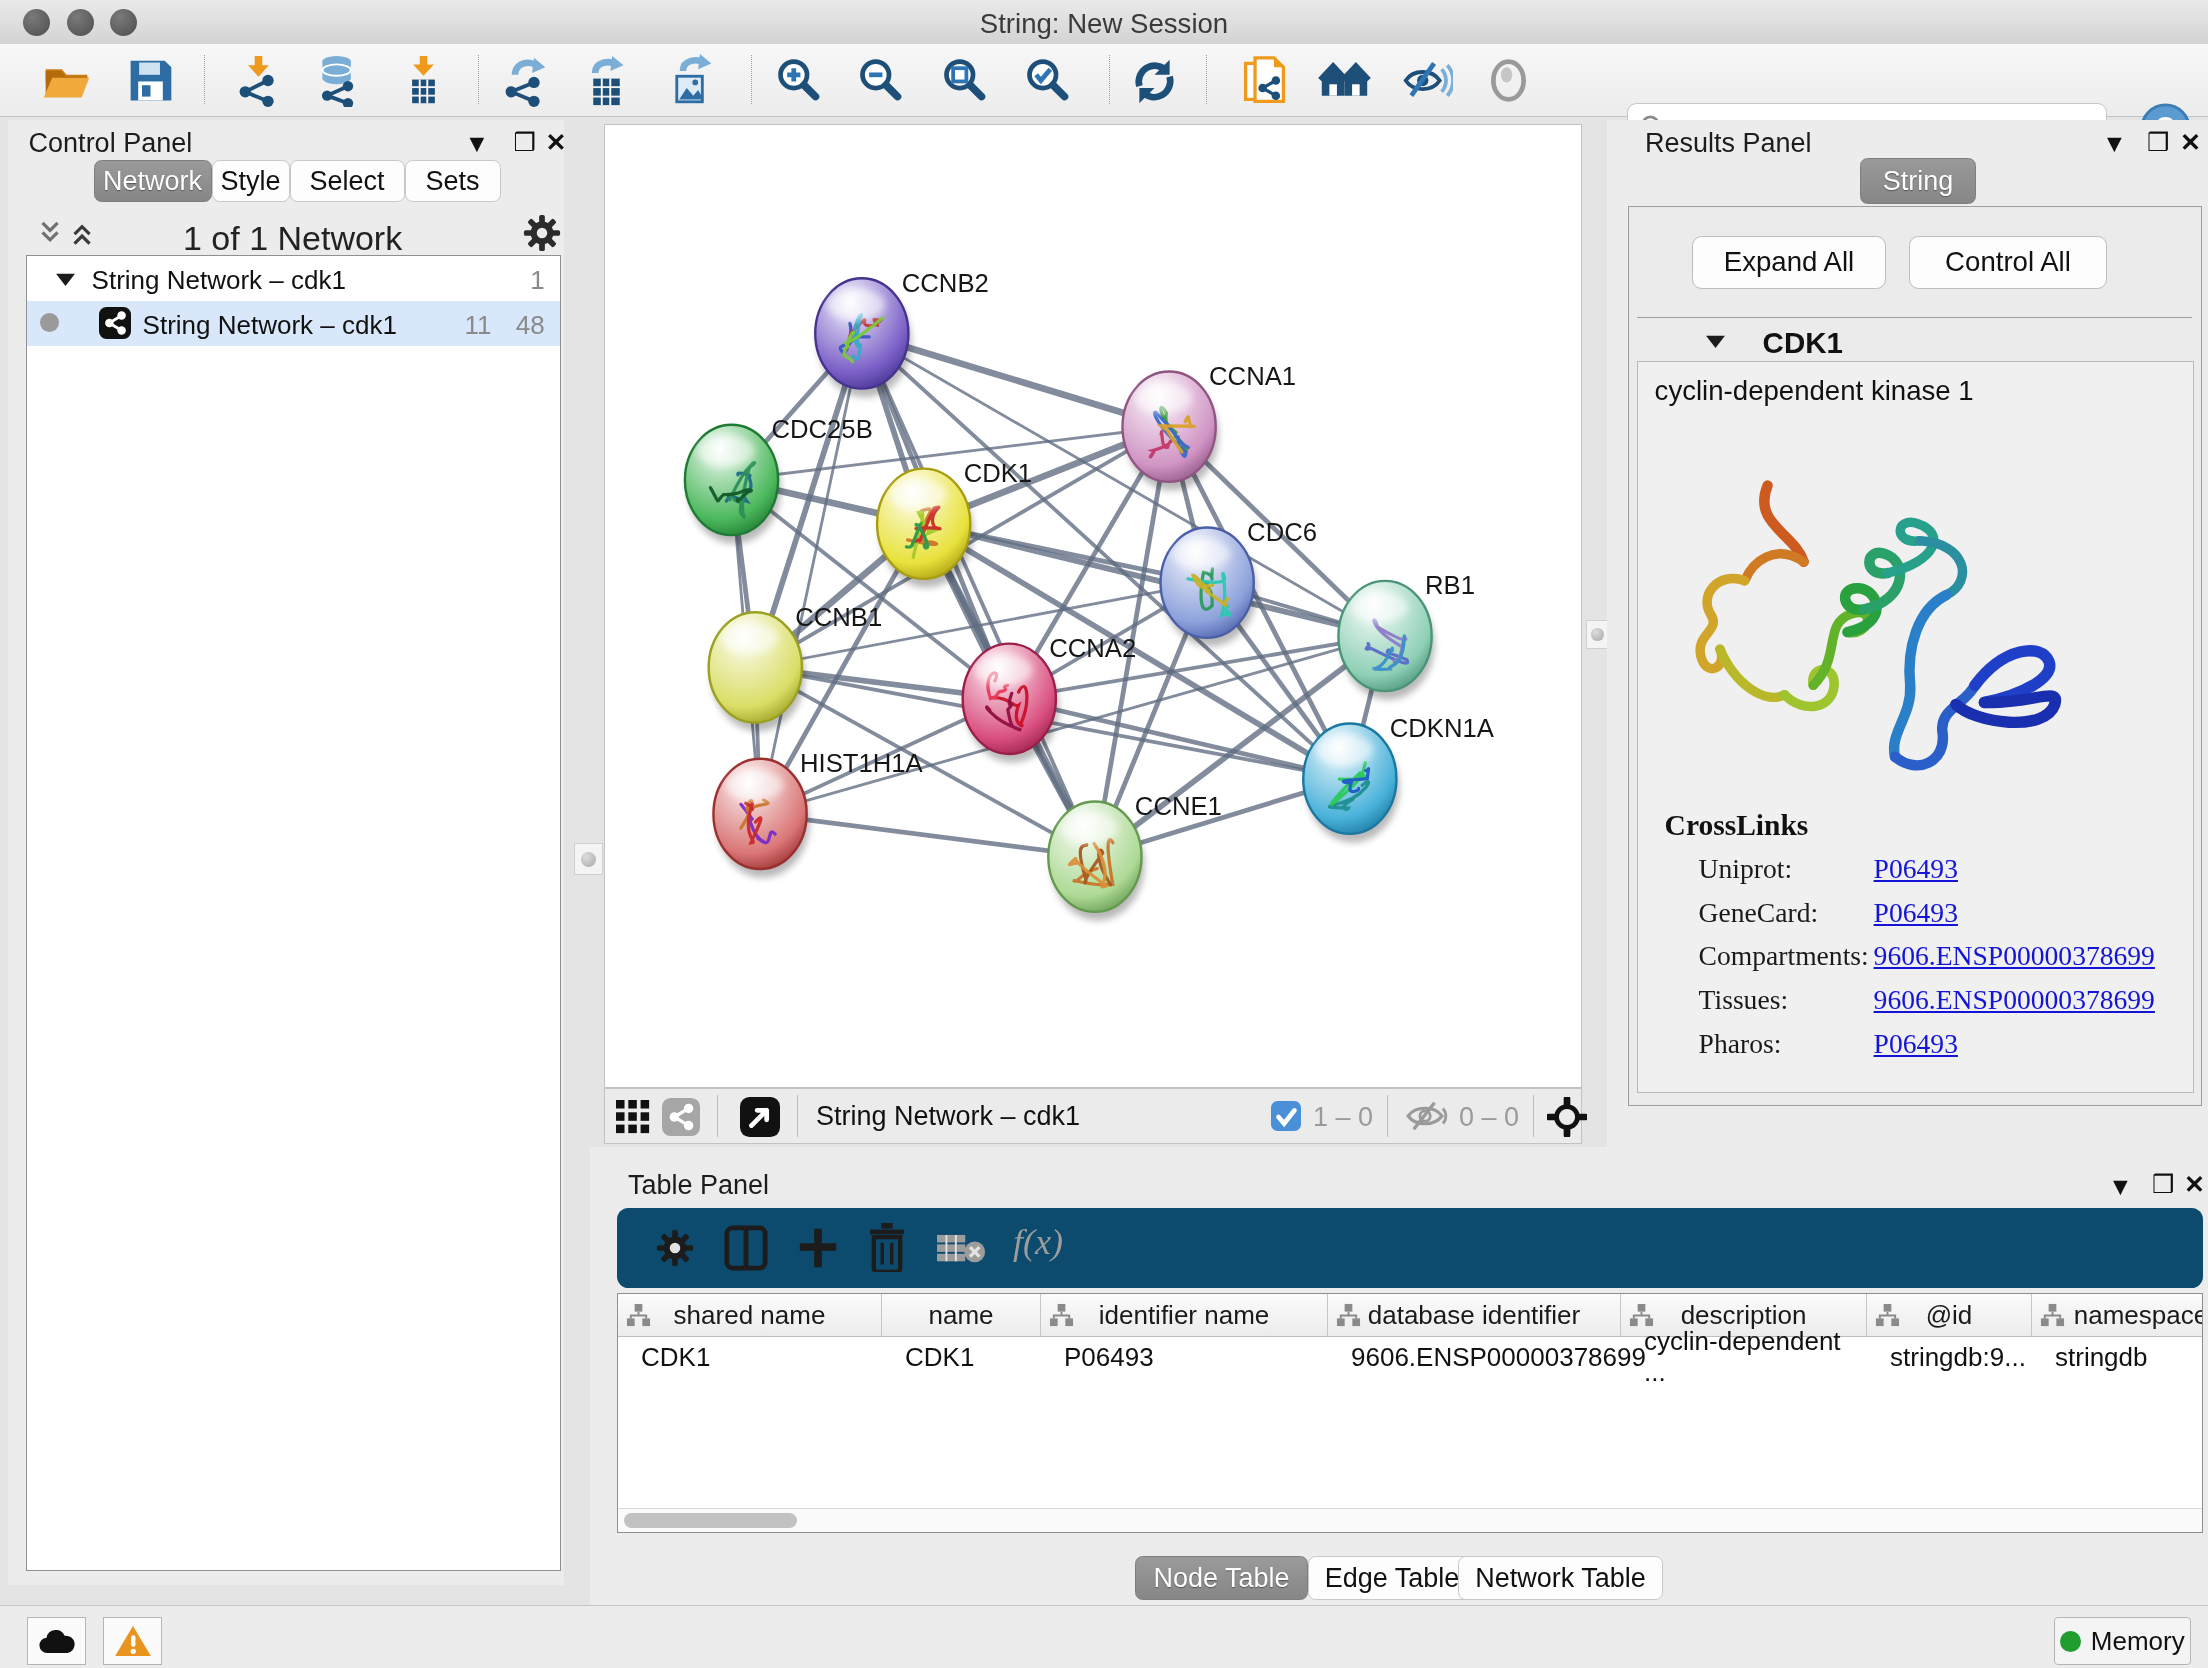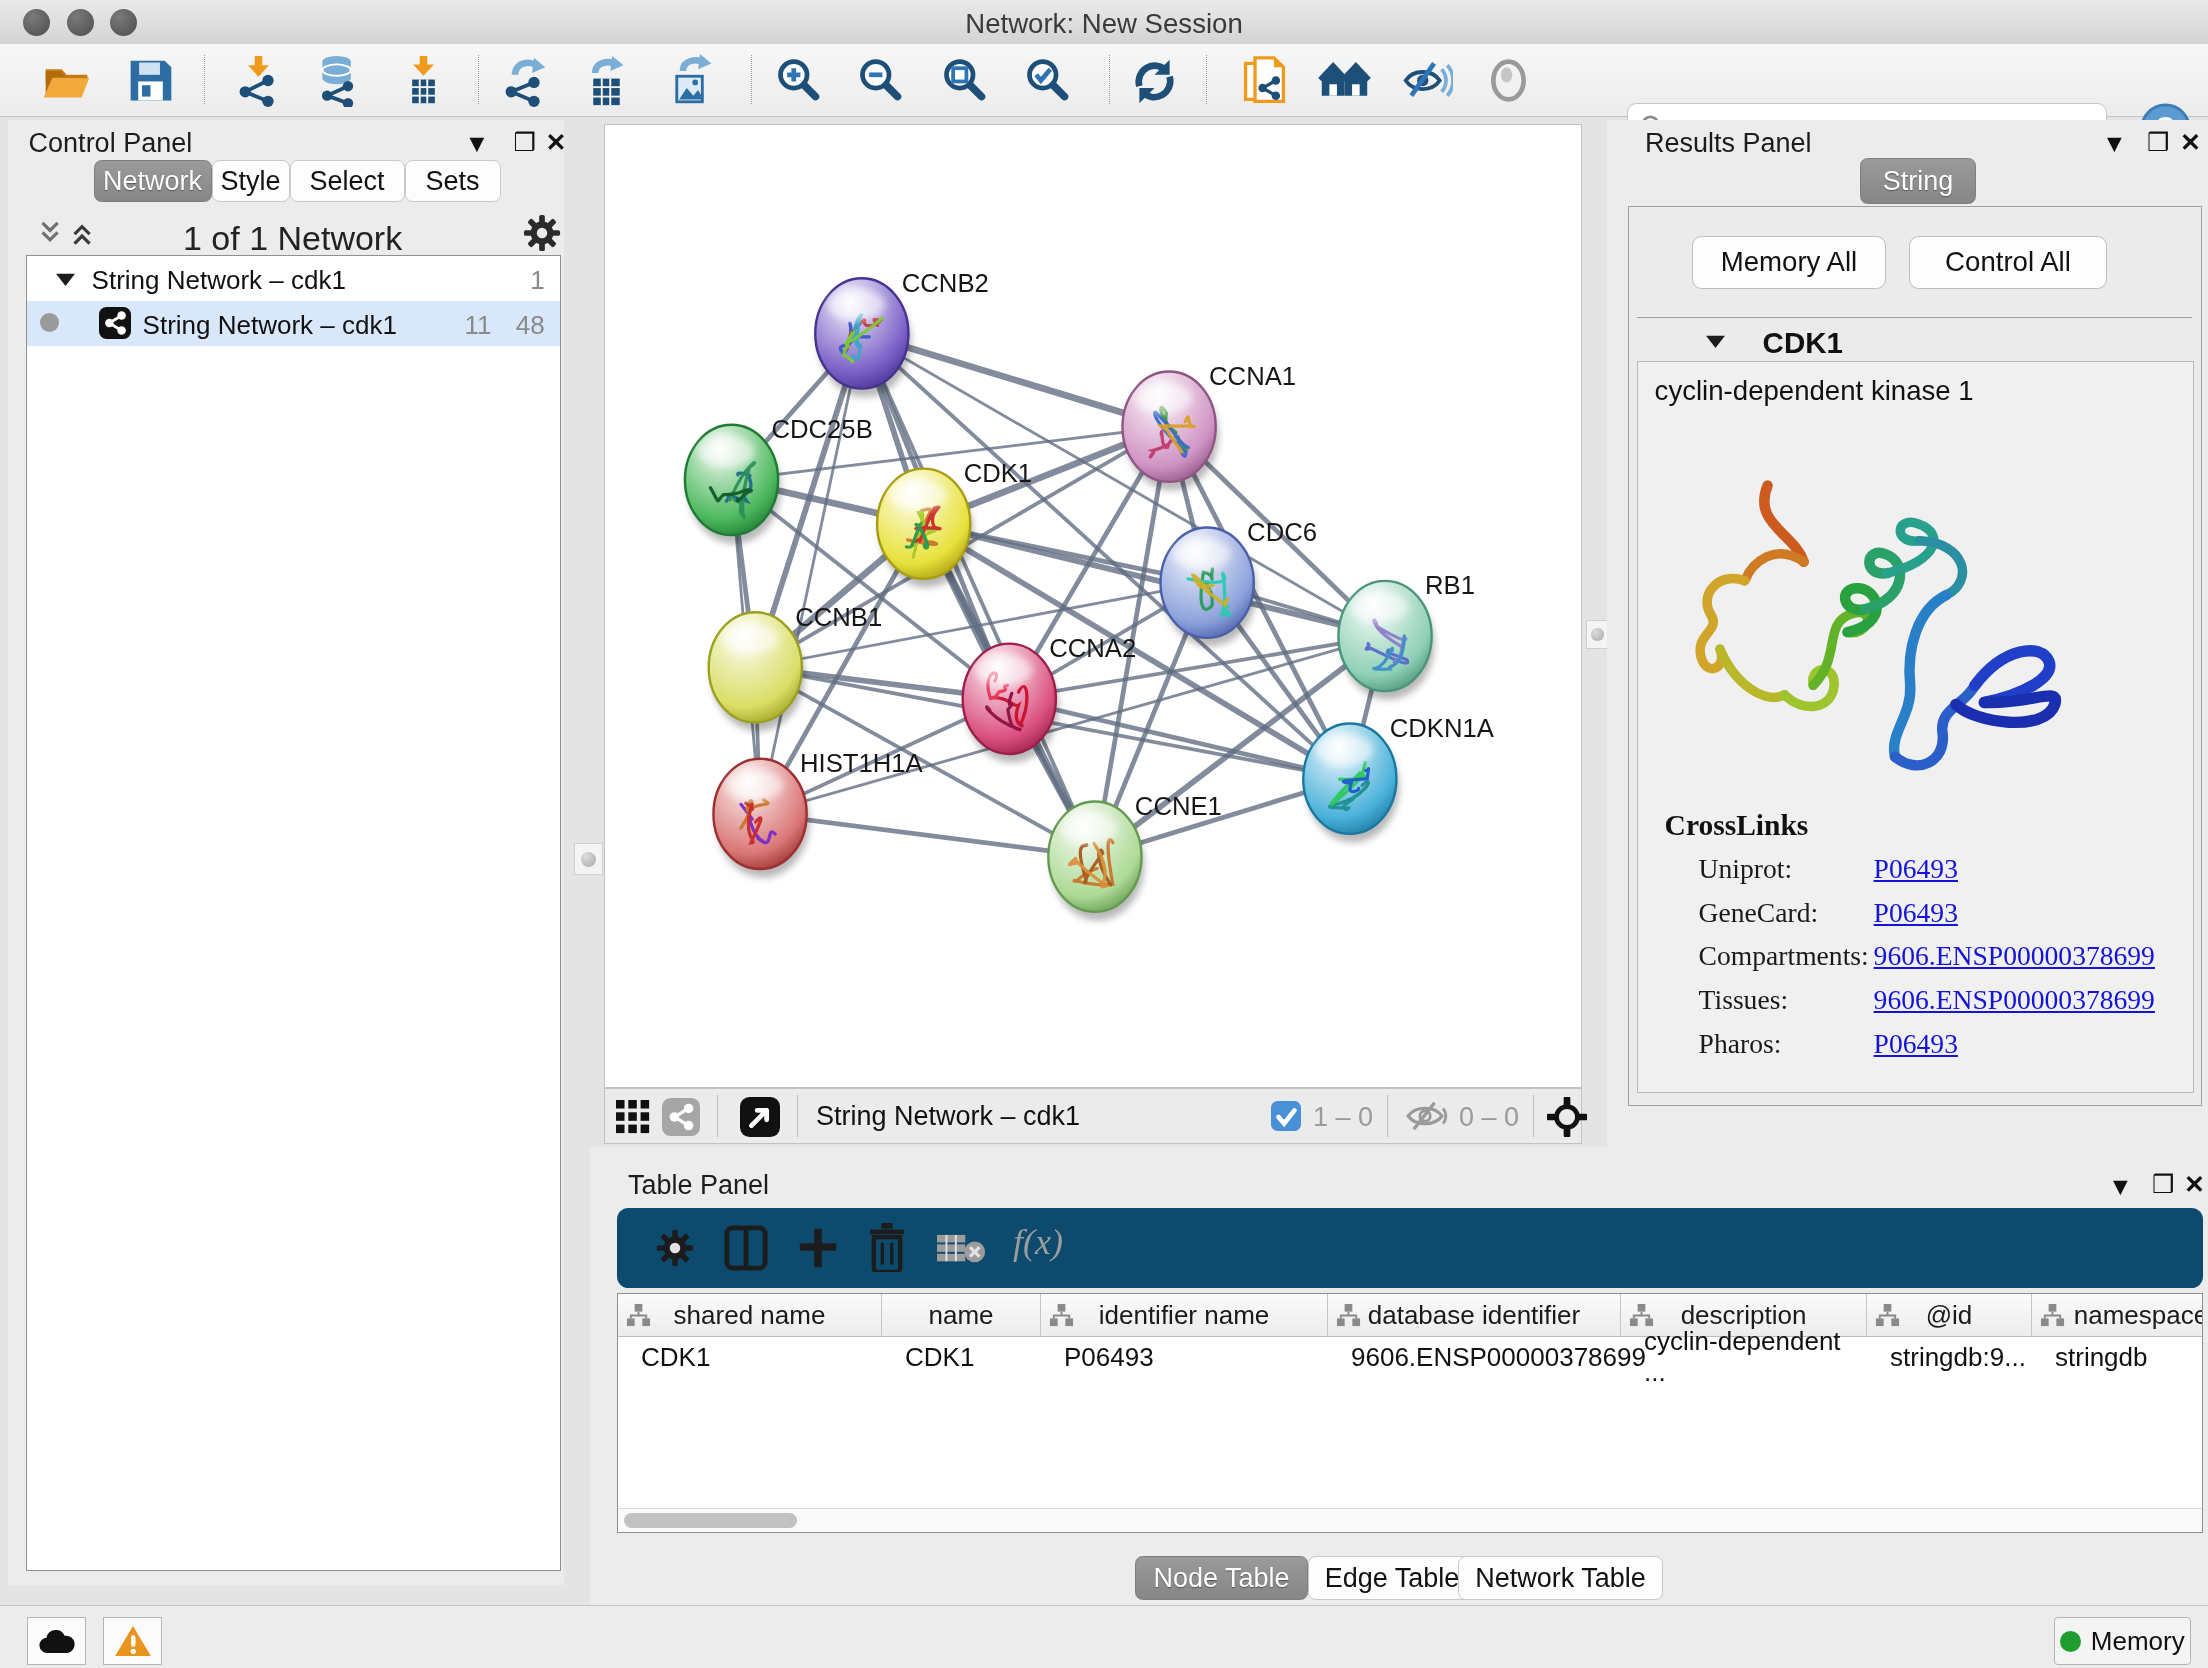--- a/index.html
+++ b/index.html
@@ -60,21 +60,21 @@
 </style>
 </head>
 <body>
 
 <div id="app">
 
   <div id="titlebar" class="abs">
     <div class="tl-dot abs" style="left:23px"></div>
     <div class="tl-dot abs" style="left:67px"></div>
     <div class="tl-dot abs" style="left:110px"></div>
-    <div id="win-title" class="abs">Network: New Session</div>
+    <div id="win-title" class="abs">String: New Session</div>
   </div>
 
   <div id="toolbar" class="abs">
 
     <div class="tb-ic abs" style="left:40px">
       <svg width="53" height="53" viewBox="0 0 56 56">
         <path d="M6 16 h17 l5 6 h22 v8 H6z" fill="#c97c12"></path>
         <path d="M6 46 V18 h16 l5 6 h23 v4 H14 L6 46z" fill="#b36c0c"></path>
         <path d="M4 46 L13 25 h39 l-8 21z" fill="#f2a93b"></path>
       </svg>
@@ -588,21 +588,21 @@
   </div>
 
   <div id="results-panel" class="abs">
     <div class="panel-title abs" style="left:38px;top:7.6px">Results Panel</div>
     <div class="win-ctl abs" style="left:495px;top:11.4px">▼</div>
     <div class="win-ctl abs" style="left:540px;top:9.5px">❒</div>
     <div class="win-ctl abs" style="left:573px;top:9.5px;font-weight:bold">✕</div>
     <div class="tab abs sel" style="left:253px;top:38px;width:116px;height:46px">String</div>
 
     <div id="rp-outer" class="abs">
-      <div class="rp-btn" style="left:63px;width:192px">Memory All</div>
+      <div class="rp-btn" style="left:63px;width:192px">Expand All</div>
       <div class="rp-btn" style="left:280px;width:196px">Control All</div>
 
       <div id="rp-section-head">
         <svg class="abs" style="left:67px;top:15px" width="23" height="17" viewBox="0 0 24 18">
           <polygon points="2,3 22,3 12,16" fill="#1c1c1c"></polygon>
         </svg>
         <div class="abs" style="left:126px;top:7.6px;font-size:29.5px;font-weight:bold;color:#111">CDK1</div>
       </div>
 
       <div id="rp-inner">

